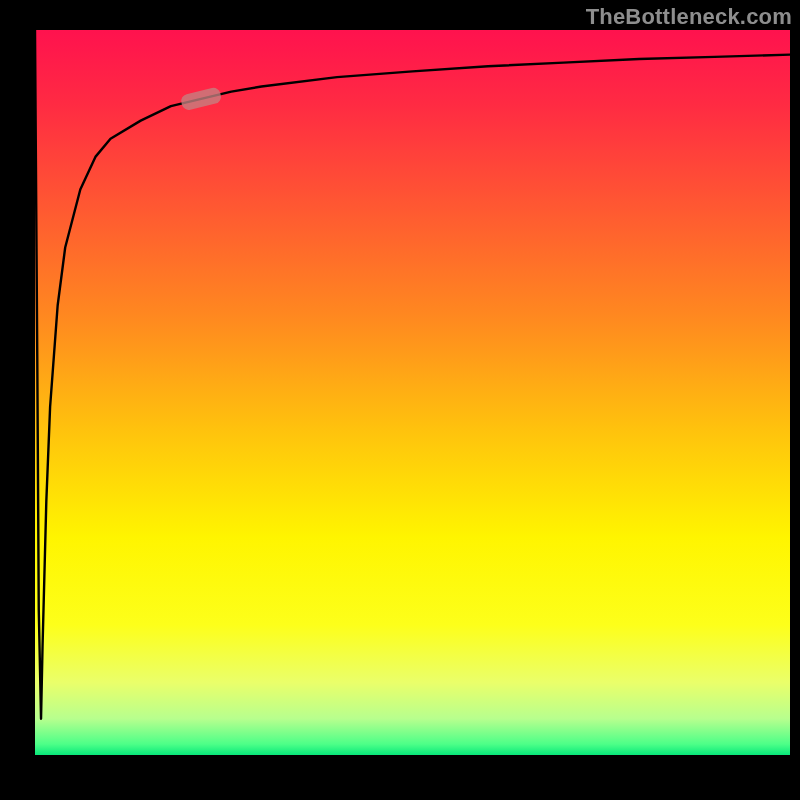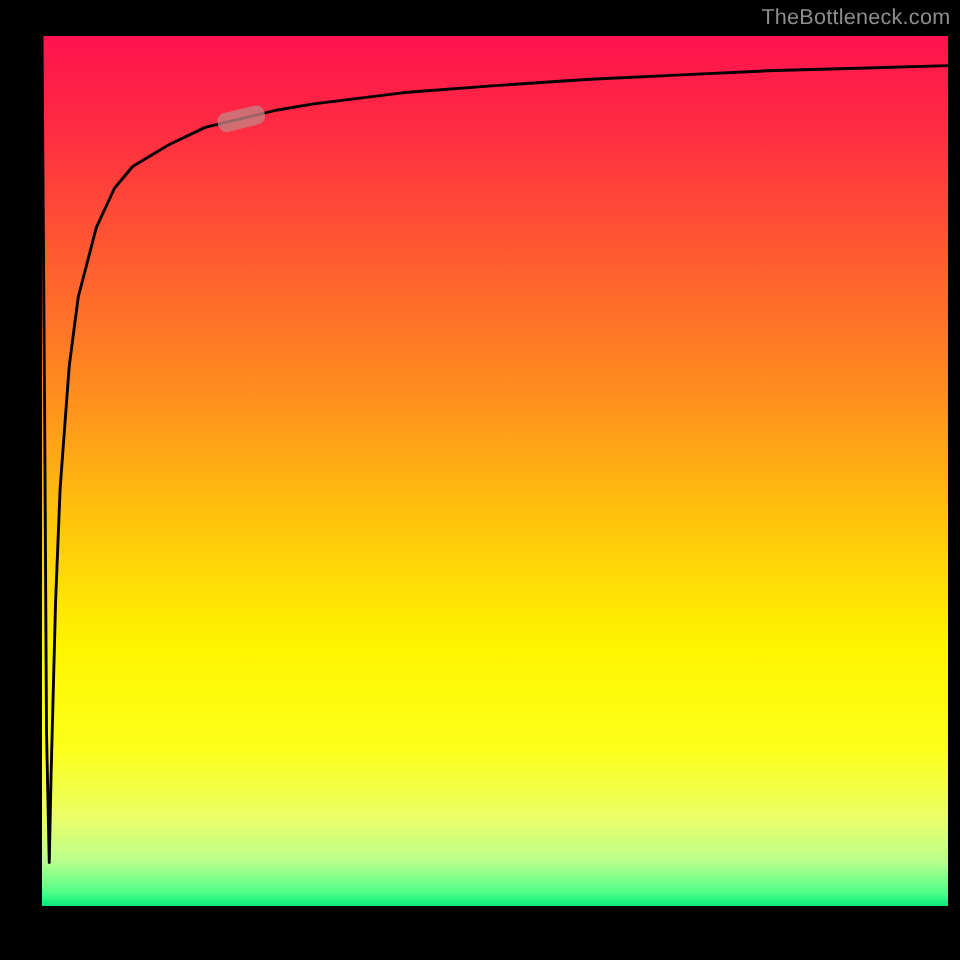--- a/index.html
+++ b/index.html
@@ -37,22 +37,22 @@
     left: 0;
     top: 0;
     width: 100%;
     height: 100%;
   }
   .watermark {
     position: absolute;
     top: 4px;
     right: 8px;
     color: #8e8e8e;
-    font-size: 18px;
-    font-weight: 400;
+    font-size: 22px;
+    font-weight: 700;
     letter-spacing: 0.2px;
     user-select: none;
   }
   .marker {
     fill: rgba(196,130,130,0.78);
     stroke: none;
   }
 </style>
 </head>
 <body>

